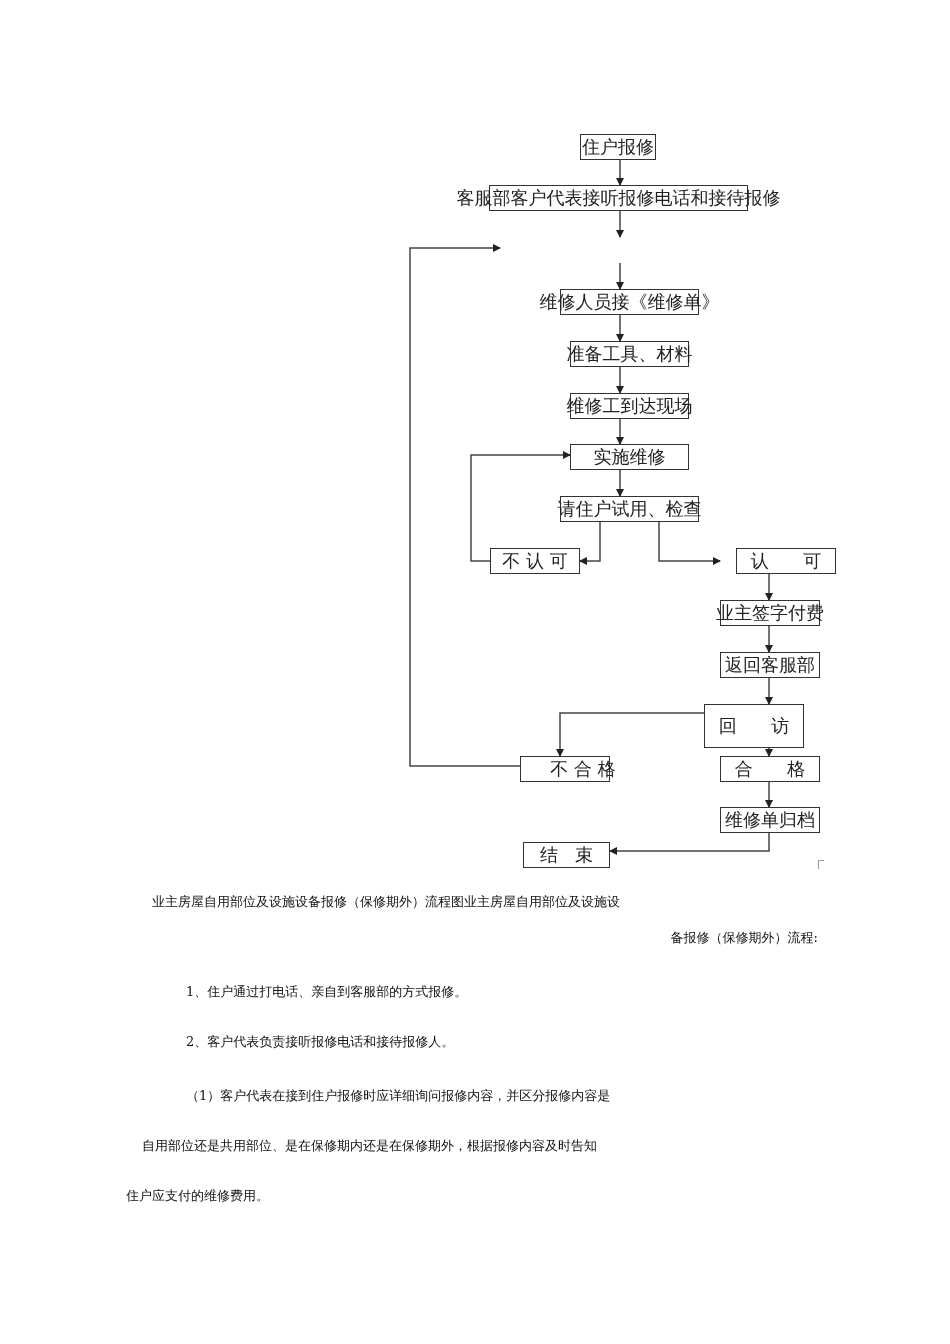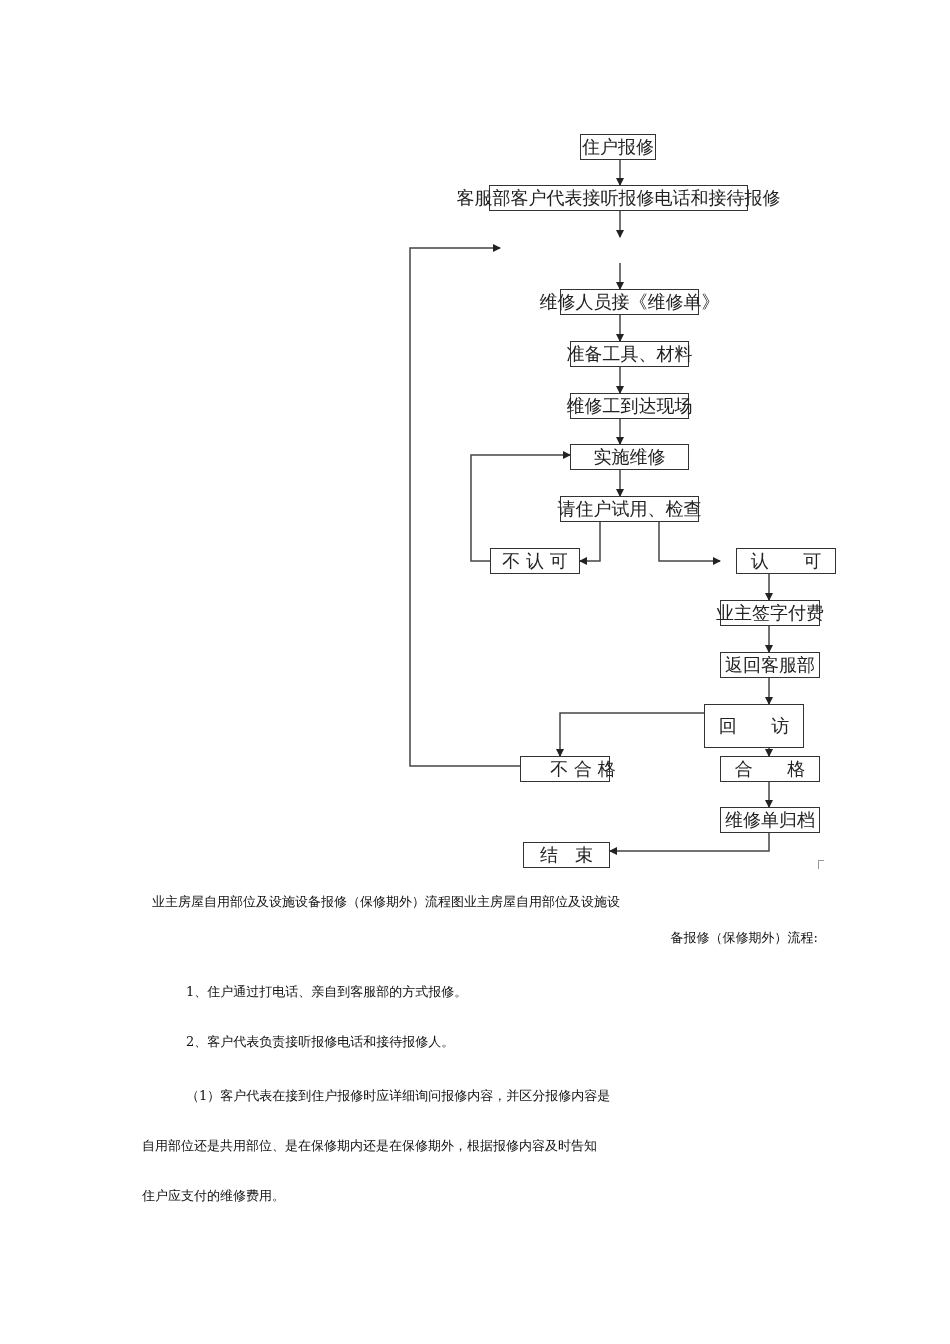--- a/index.html
+++ b/index.html
@@ -11,21 +11,21 @@
          font-family:"DejaVu Sans", sans-serif; font-size:18px; color:#222; white-space:pre; }
   .corner { position:absolute; left:818px; top:860px; width:5px; height:8px;
             border-left:1px solid #999; border-top:1px solid #999; }
   .text { position:absolute; font-family:"DejaVu Serif", serif; font-size:13px; color:#111; white-space:nowrap; }
   .caption1 { left:152px; top:893px; }
   .caption2 { right:132px; top:929px; }
   .p1 { left:186px; top:983px; }
   .p2 { left:186px; top:1033px; }
   .p3a { left:186px; top:1087px; }
   .p3b { left:142px; top:1137px; }
-  .p3c { left:142px; top:1187px; }
+  .p3c { left:126px; top:1187px; }
 </style>
 </head>
 <body>
 
 <div id="flow">
   <svg width="950" height="880" style="position:absolute;left:0;top:0">
     <defs>
       <marker id="ah" markerWidth="8" markerHeight="8" refX="7" refY="4" orient="auto" markerUnits="userSpaceOnUse">
         <path d="M0,0 L8,4 L0,8 z" fill="#222"></path>
       </marker>

